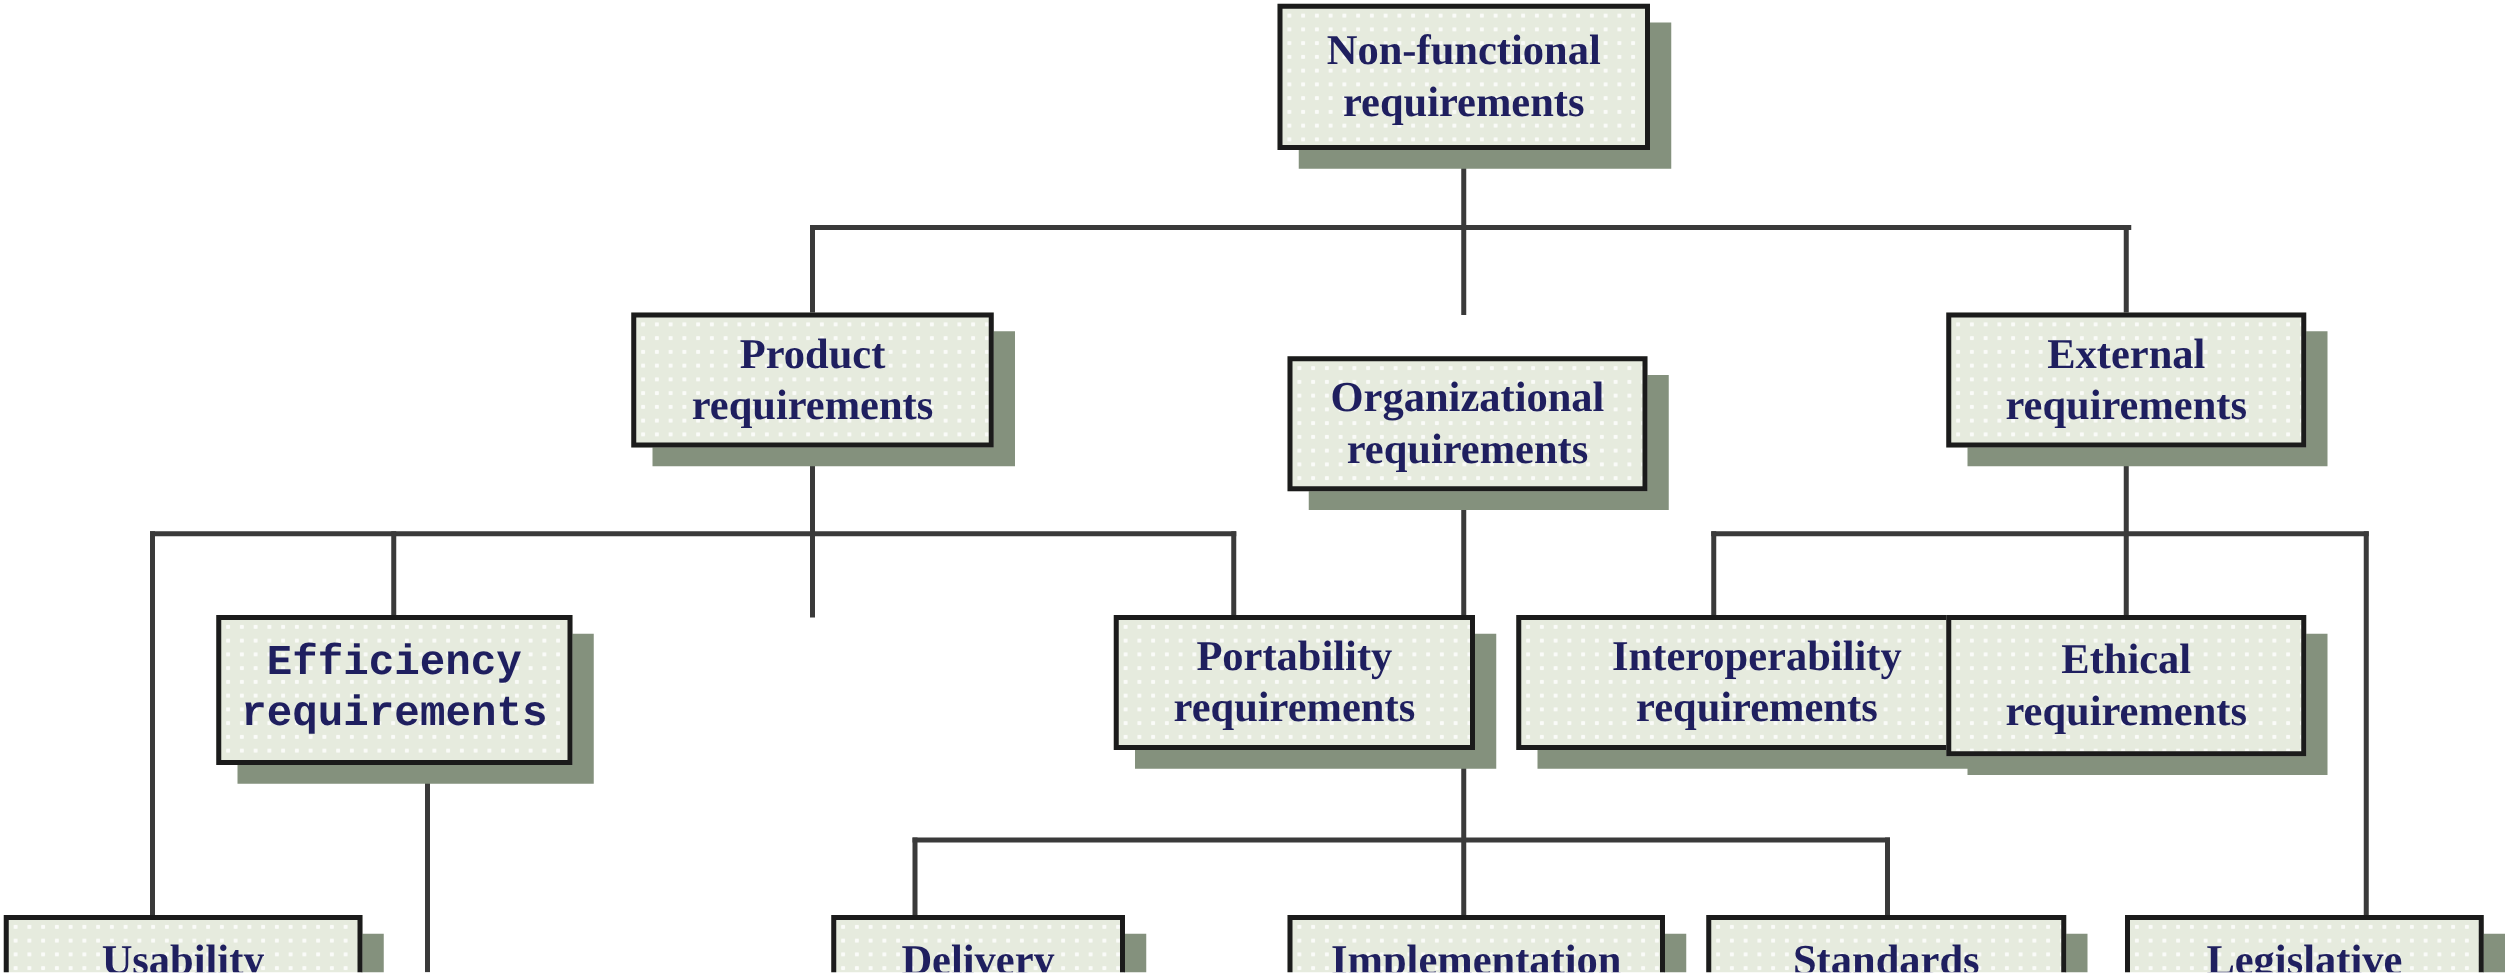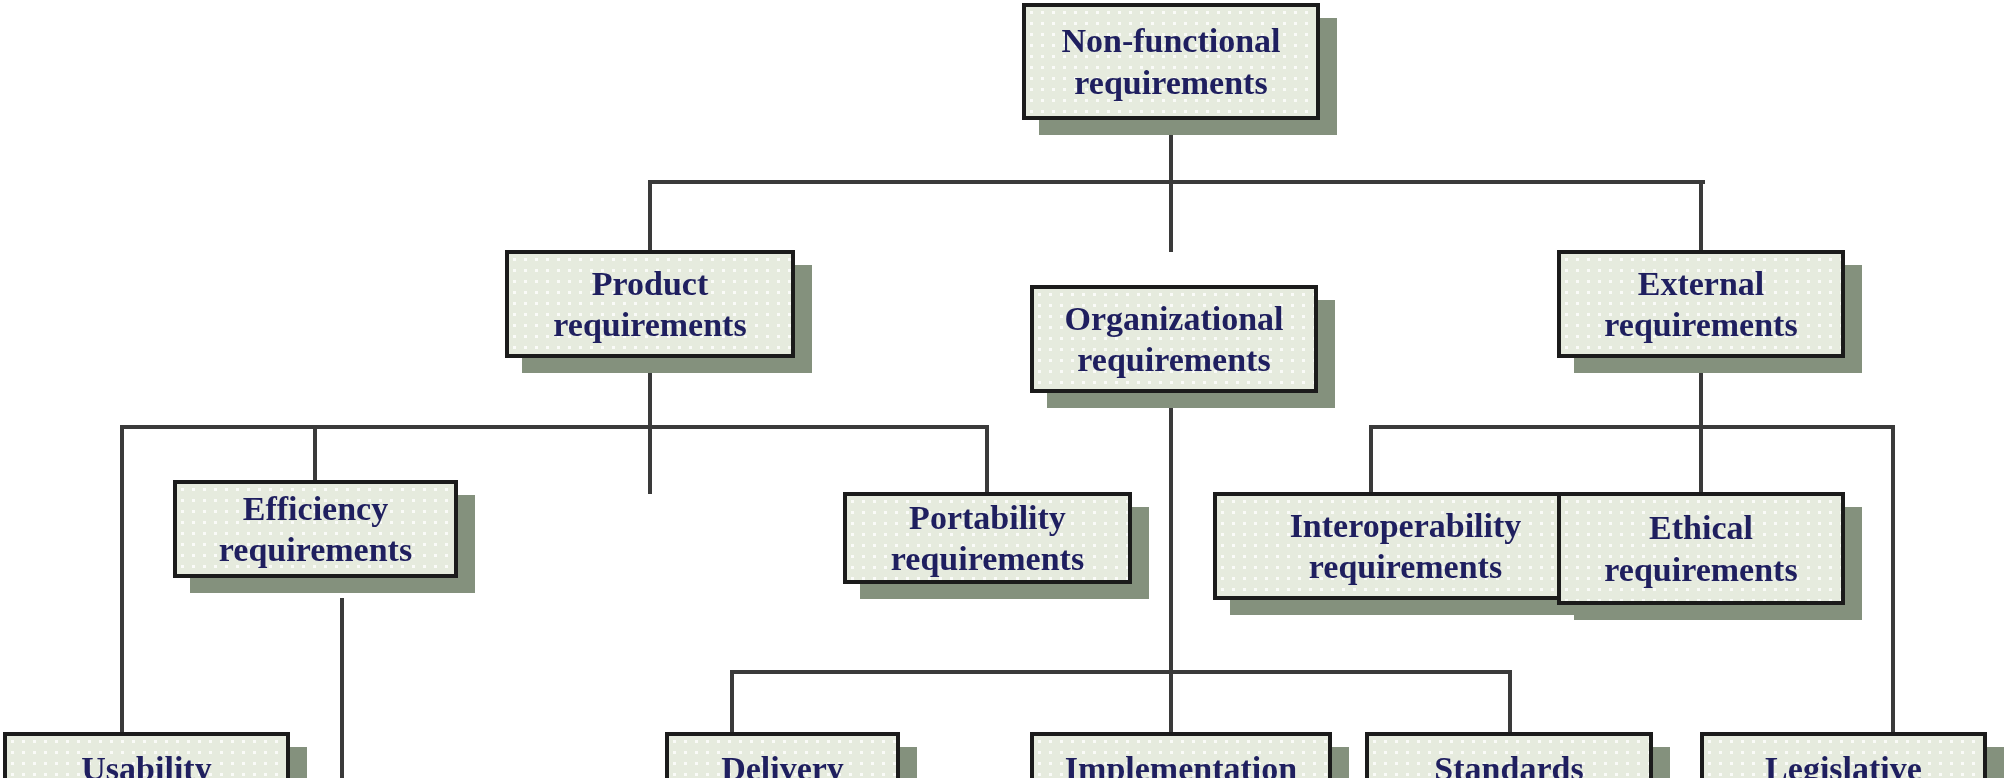--- a/index.html
+++ b/index.html
@@ -73,24 +73,24 @@
   <div class="box" style="left:505px; top:250px; width:290px; height:108px;">
     <span>Product requirements</span>
   </div>
   <div class="box" style="left:1030px; top:241px; width:288px; height:108px;margin-top:44px;">
     <span>Organizational requirements</span>
   </div>
   <div class="box" style="left:1557px; top:250px; width:288px; height:108px;">
     <span>External requirements</span>
   </div>
 
-  <div class="box" style="left:173px; top:480px; width:285px; height:98px;">
+  <div class="box" style="left:173px; top:492px; width:285px; height:120px;font-family:Liberation Mono, monospace;">
     <span>Efficiency requirements</span>
   </div>
-  <div class="box" style="left:843px; top:492px; width:289px; height:92px;">
+  <div class="box" style="left:891px; top:492px; width:289px; height:108px;">
     <span>Portability requirements</span>
   </div>
   <div class="box" style="left:1213px; top:492px; width:371px; height:108px;padding-left:24px;">
     <span>Interoperability requirements</span>
   </div>
   <div class="box" style="left:1557px; top:492px; width:288px; height:113px;">
     <span>Ethical requirements</span>
   </div>
 
   <div class="box clipped" style="left:3px; top:732px; width:287px; height:108px;">

